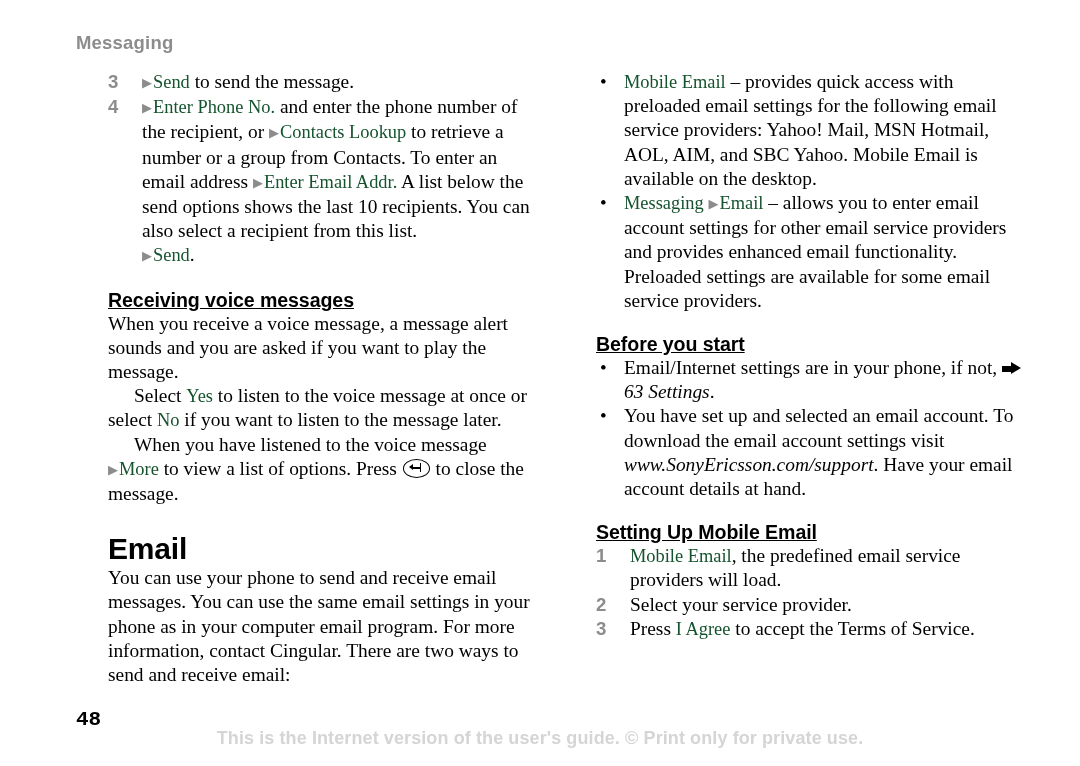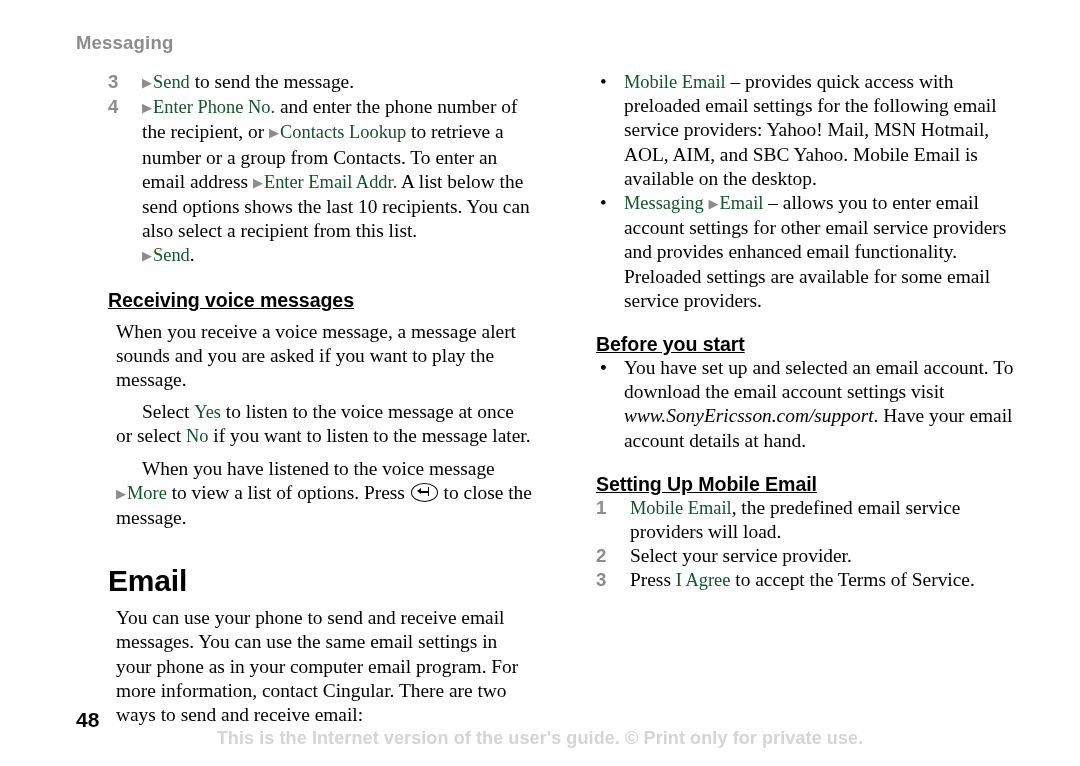--- a/index.html
+++ b/index.html
@@ -159,31 +159,31 @@
   .bullets > li .dot {
     position: absolute;
     left: 4px;
     top: 0;
     font-size: 19px;
     line-height: 24.2px;
     color: #000;
   }
 
   
-  p.body { margin: 8px; }
+  p.body { margin: 0; }
   p.body.indent { text-indent: 26px; }
   .gap-md { height: 19px; }
   .gap-lg { height: 26px; }
 
   
   .page-number {
     position: absolute;
     left: 76px;
     top: 708px;
-    font-family: Liberation Sans, sans-serif;
+    font-family: Liberation Mono, monospace;
     font-weight: bold;
     font-size: 21px;
     color: #000;
   }
   .footer-note {
     position: absolute;
     left: 0;
     right: 0;
     top: 728px;
     text-align: center;
@@ -240,20 +240,21 @@
     </li>
   </ul>
 
   <div class="gap-md"></div>
 
   <h3 class="sub-title">Before you start</h3>
 
   <ul class="bullets">
     <li>
       <span class="dot">•</span>
+      <span>Email/Internet settings are in your phone, if not, <span class="xref-arrow"></span><span class="it">63 Settings</span>.</span>
     </li>
     <li>
       <span class="dot">•</span>
       <span>You have set up and selected an email account. To download the email account settings visit <span class="it">www.SonyEricsson.com/support</span>. Have your email account details at hand.</span>
     </li>
   </ul>
 
   <div class="gap-md"></div>
 
   <h3 class="sub-title">Setting Up Mobile Email</h3>

